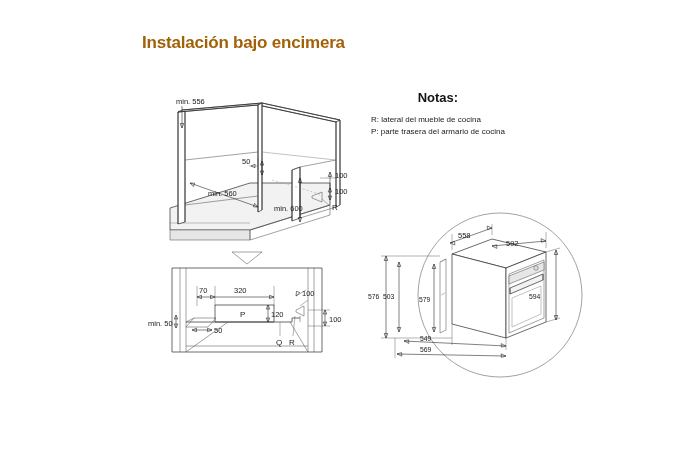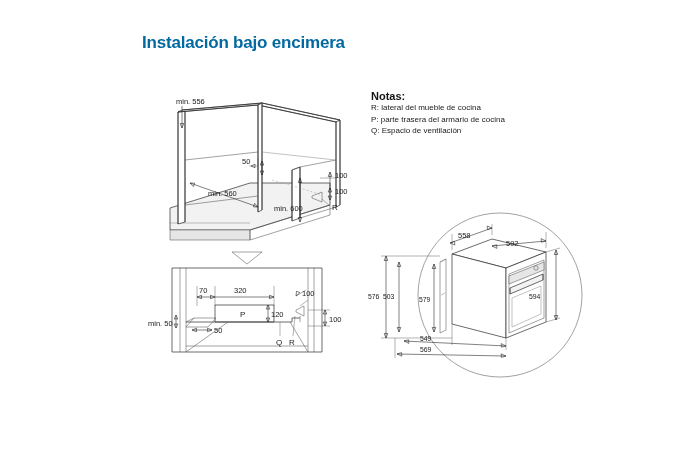--- a/index.html
+++ b/index.html
@@ -4,24 +4,24 @@
 <style>
   html,body{margin:0;padding:0;}
   body{
     width:700px;height:465px;background:#ffffff;
     font-family:"Liberation Sans", sans-serif;
     color:#1a1a1a;overflow:hidden;position:relative;
   }
   #page-title{
     position:absolute;left:142px;top:33px;
     font-size:17px;font-weight:bold;letter-spacing:-0.2px;
-    color:#0369a1;
+    color:#a16207;
   }
   .notes-block{position:absolute;left:371px;top:90px;}
-  .notes-title{font-size:11px;font-weight:bold;color:#141414;}
+  .notes-title{font-size:13px;font-weight:bold;color:#141414;margin-bottom:9px;text-align:center;}
   .note-line{font-size:8px;color:#1a1a1a;line-height:11.5px;white-space:nowrap;}
   svg{position:absolute;left:0;top:0;}
   .ln{stroke:#2b2b2b;stroke-width:0.7;fill:none;}
   .ln-thin{stroke:#555;stroke-width:0.55;fill:none;}
   .ln-xthin{stroke:#777;stroke-width:0.45;fill:none;}
   .dim{stroke:#1a1a1a;stroke-width:0.55;fill:none;}
   .ext{stroke:#555;stroke-width:0.45;fill:none;}
   .dash{stroke:#999;stroke-width:0.5;fill:none;stroke-dasharray:2 2;}
   .circ{stroke:#8a8a8a;stroke-width:0.8;fill:none;}
   .fillw{fill:#ffffff;}
@@ -33,21 +33,20 @@
 </style>
 </head>
 <body>
 
 <div id="page-title">Instalación bajo encimera</div>
 
 <div class="notes-block">
   <div class="notes-title">Notas:</div>
   <div class="note-line">R: lateral del mueble de cocina</div>
   <div class="note-line">P: parte trasera del armario de cocina</div>
-  <div class="note-line">Q: Espacio de ventilación</div>
 </div>
 
 <svg width="700" height="465">
 
   <g>
 
     <g>
       <path class="ln fillg" d="M170,208 L250,183 L330,183 L330,205 L250,230 L170,230 Z"></path>
       <path class="ln-thin fillgg" d="M170,230 L250,230 L250,240 L170,240 Z"></path>
       <path class="ln-thin" d="M250,230 L330,205 L330,215 L250,240 Z"></path>

